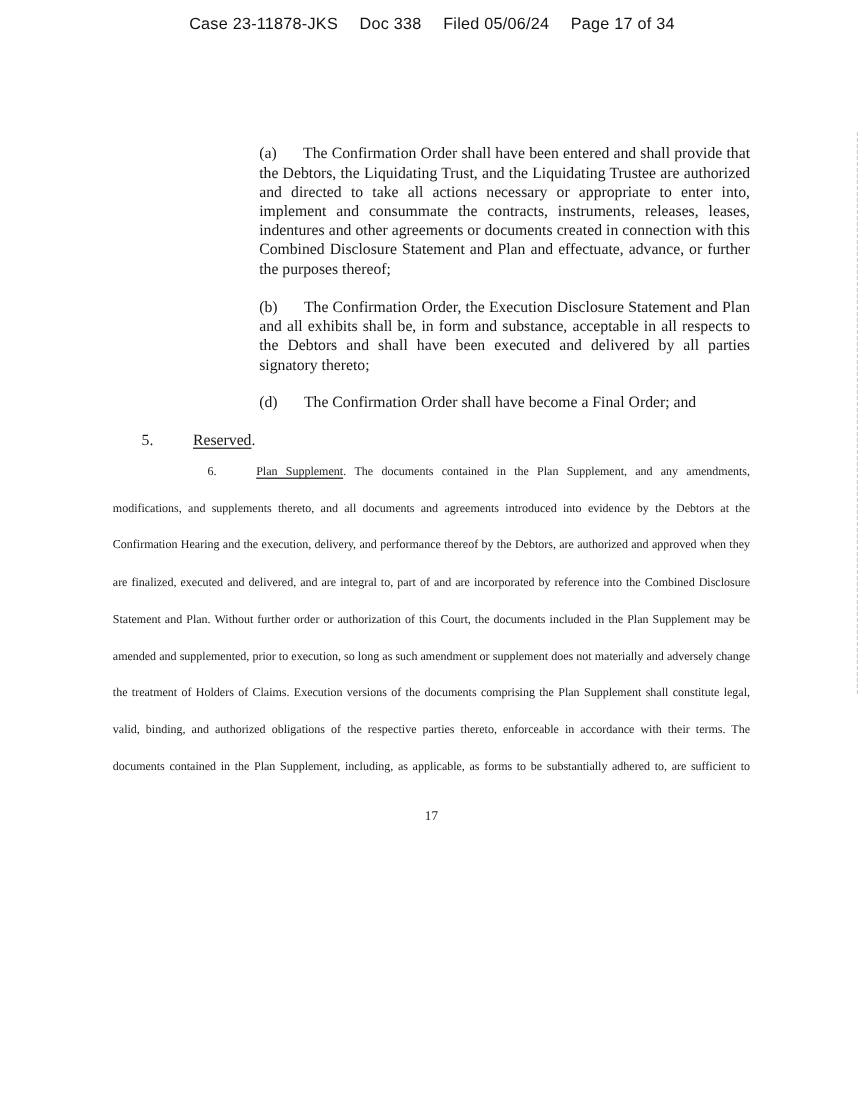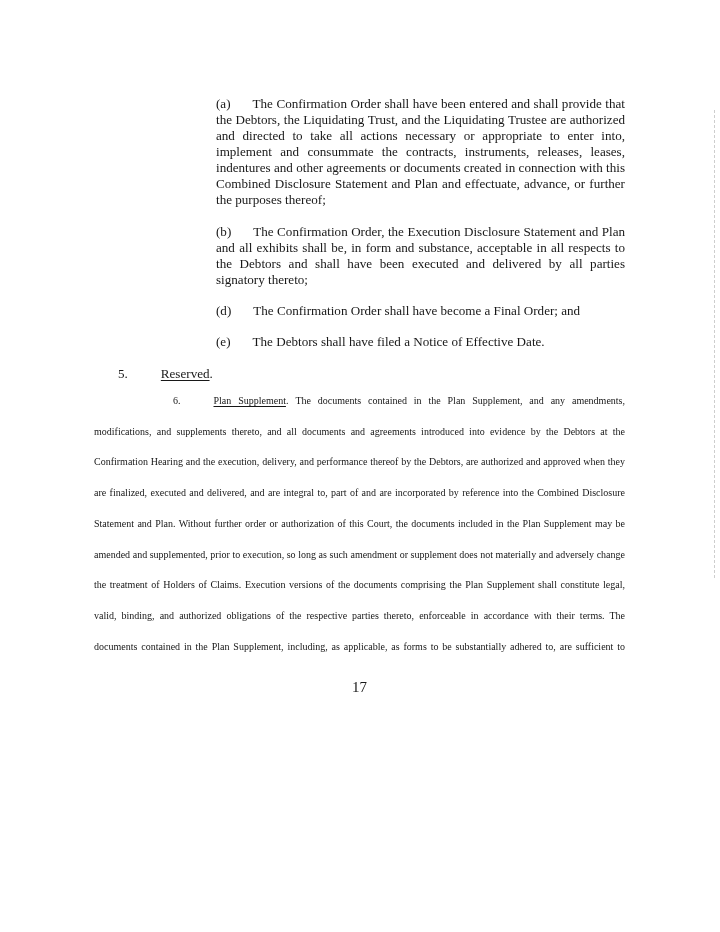--- a/index.html
+++ b/index.html
@@ -21,21 +21,21 @@
     width: 720px;
     text-align: center;
     font-family: "Liberation Sans", sans-serif;
     font-size: 13.5px;
     letter-spacing: 0.2px;
     color: #121212;
     white-space: nowrap;
   }
   .stamp-header span { margin: 0 9px; }
 
-  .doc-body { position: absolute; top: 16px; left: 0; width: 720px; }
+  .doc-body { position: absolute; top: 40px; left: 0; width: 720px; }
 
   
   .sub {
     margin: 16px 95px 0 216px;
     text-align: justify;
     font-size: 13.1px;
     line-height: 16px;
     color: #171717;
   }
   .sub.first { margin-top: 80px; }
@@ -62,51 +62,53 @@
   }
   .tab-c { display: inline-block; width: 33px; }
 
   .uline { text-decoration: underline; text-underline-offset: 2px; }
 
   .page-footer {
     margin-top: 17px;
     width: 531px;
     margin-left: 94px;
     text-align: center;
-    font-size: 15px;
+    font-size: 11px;
     line-height: 16px;
   }
 
   
   .scan-line {
     position: absolute;
     top: 110px;
     right: 5px;
     width: 1px;
     height: 470px;
     background: repeating-linear-gradient(to bottom, #b3b3b3 0 3px, transparent 3px 5px);
     opacity: 0.65;
   }
 </style>
 </head>
 <body>
 
 <div class="page">
 
+  <div class="stamp-header">
+    <span>Case 23-11878-JKS</span><span>Doc 338</span><span>Filed 05/06/24</span><span>Page 17 of 34</span>
+  </div>
 
   <div class="doc-body">
 
     <p class="sub first"><span>(a)</span><span class="tab-a"></span><span>The Confirmation Order shall have been entered and shall provide that the Debtors, the Liquidating Trust, and the Liquidating Trustee are authorized and directed to take all actions necessary or appropriate to enter into, implement and consummate the contracts, instruments, releases, leases, indentures and other agreements or documents created in connection with this Combined Disclosure Statement and Plan and effectuate, advance, or further the purposes thereof;</span></p>
 
     <p class="sub"><span>(b)</span><span class="tab-a"></span><span>The Confirmation Order, the Execution Disclosure Statement and Plan and all exhibits shall be, in form and substance, acceptable in all respects to the Debtors and shall have been executed and delivered by all parties signatory thereto;</span></p>
 
 
     <p class="sub tight"><span>(d)</span><span class="tab-a"></span><span>The Confirmation Order shall have become a Final Order; and</span></p>
 
-    <p class="sub tight"><span>(e)</span><span class="tab-a"></span><span>The Debtors shall have filed a Notice of Effective Date.</span></p>
 
     <p class="item5"><span>5.</span><span class="tab-b"></span><span class="uline">Reserved</span><span>.</span></p>
 
     <p class="para6"><span>6.</span><span class="tab-c"></span><span class="uline">Plan Supplement</span><span>.</span>  <span>The documents contained in the Plan Supplement, and any amendments, modifications, and supplements thereto, and all documents and agreements introduced into evidence by the Debtors at the Confirmation Hearing and the execution, delivery, and performance thereof by the Debtors, are authorized and approved when they are finalized, executed and delivered, and are integral to, part of and are incorporated by reference into the Combined Disclosure Statement and Plan.  Without further order or authorization of this Court, the documents included in the Plan Supplement may be amended and supplemented, prior to execution, so long as such amendment or supplement does not materially and adversely change the treatment of Holders of Claims.  Execution versions of the documents comprising the Plan Supplement shall constitute legal, valid, binding, and authorized obligations of the respective parties thereto, enforceable in accordance with their terms.  The documents contained in the Plan Supplement, including, as applicable, as forms to be substantially adhered to, are sufficient to</span></p>
 
     <div class="page-footer">17</div>
 
   </div>
 
   <div class="scan-line"></div>

